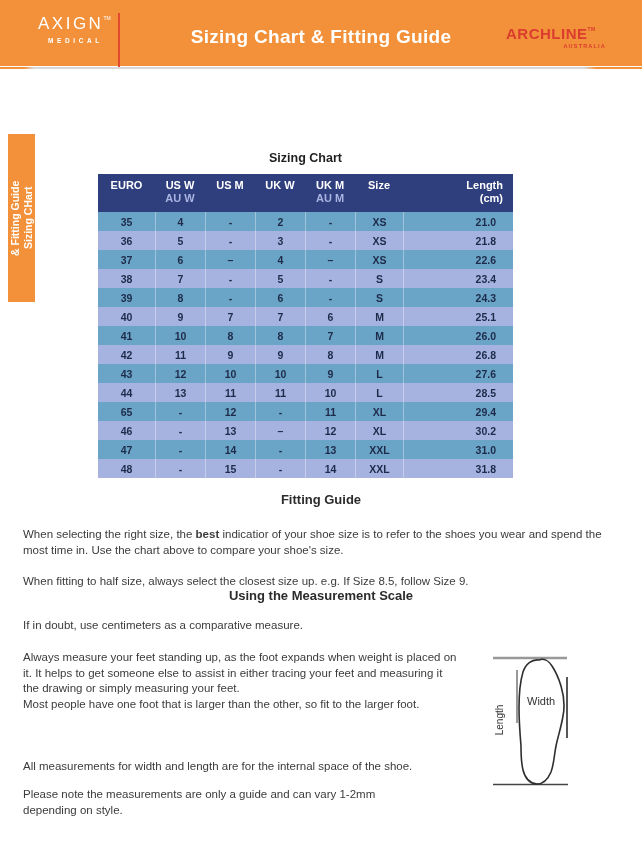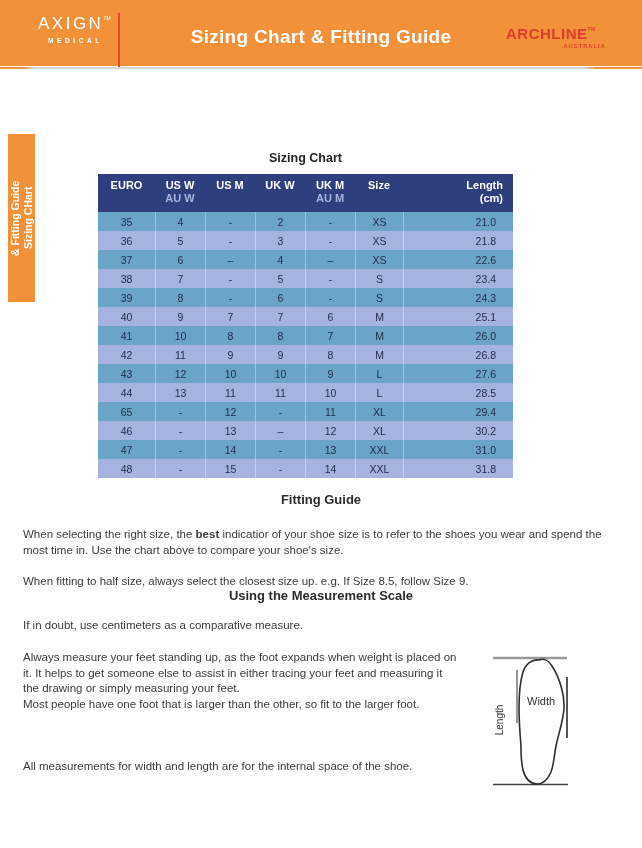--- a/index.html
+++ b/index.html
@@ -31,21 +31,21 @@
   .table-title{position:absolute;left:98px;top:151px;width:415px;text-align:center;
     font-size:12.5px;font-weight:bold;color:#1f1f1f;}
   .table-note{position:absolute;left:98px;top:157px;width:413px;text-align:right;
     font-size:12.5px;font-weight:bold;color:#1f1f1f;}
   .sizing-table{position:absolute;left:98px;top:174px;width:415px;}
   .thead{display:flex;height:38px;background:var(--table_header_navy);color:#fff;}
   .th{display:flex;flex-direction:column;align-items:center;padding-top:5px;
     font-size:11px;font-weight:bold;line-height:13px;box-sizing:border-box;}
   .th .th-sub.muted{color:#a9b4e2;}
   .th.c6{align-items:flex-end;padding-right:10px;}
-  .tr{display:flex;height:19px;font-size:10.5px;font-weight:400;color:var(--table_text);}
+  .tr{display:flex;height:19px;font-size:10.5px;font-weight:700;color:var(--table_text);}
   .tr.dark{background:var(--row_dark);}
   .tr.light{background:var(--row_light);}
   .td{display:flex;align-items:center;justify-content:center;box-sizing:border-box;
     border-left:1px solid rgba(255,255,255,.35);}
   .td.c0{border-left:none;}
   .td.c6{justify-content:flex-end;padding-right:17px;text-align:right;}
   .c0{width:57px;} .c1{width:50px;} .c2{width:50px;} .c3{width:50px;}
   .c4{width:50px;} .c5{width:48px;} .c6{flex:1;}
   
   .h-section{position:absolute;left:0;width:642px;text-align:center;
@@ -253,20 +253,21 @@
 
   <div class="h-section" id="fitting-title">Fitting Guide</div>
   <div class="para" id="fit-p1"><span>When selecting the right size, the </span><b>best</b><span> indicatior of your shoe size is to refer to the shoes you wear and spend the most time in. Use the chart above to compare your shoe's size.</span></div>
   <div class="para" id="fit-p2">When fitting to half size, always select the closest size up. e.g. If Size 8.5, follow Size 9.</div>
 
   <div class="h-section" id="measure-title">Using the Measurement Scale</div>
   <div class="para" id="meas-p1">If in doubt, use centimeters as a comparative measure.</div>
   <div class="para" id="meas-p2">Always measure your feet standing up, as the foot expands when weight is placed on it. It helps to get someone else to assist in either tracing your feet and measuring it the drawing or simply measuring your feet.</div>
   <div class="para" id="meas-p3">Most people have one foot that is larger than the other, so fit to the larger foot.</div>
   <div class="para" id="meas-p4">All measurements for width and length are for the internal space of the shoe.</div>
+  <div class="para" id="meas-p5">Please note the measurements are only a guide and can vary 1-2mm depending on style.</div>
 
   <svg class="foot-diagram" width="155" height="150" viewBox="0 0 155 150">
     <line x1="6" y1="10" x2="80" y2="10" stroke="#999999" stroke-width="2.4"></line>
     <line x1="6" y1="136.5" x2="81" y2="136.5" stroke="#444444" stroke-width="1.3"></line>
     <line x1="30" y1="22" x2="30" y2="75" stroke="#444444" stroke-width="1.1"></line>
     <line x1="80" y1="29" x2="80" y2="90" stroke="#444444" stroke-width="1.8"></line>
     <path fill="none" stroke="#2e2e2e" stroke-width="1.6" d="M52,12 C57,10 62,13 65,18 C69,24 71,28 74,38 C77,48 78,58 76,68
          C74,80 71,88 69,98 C67,108 67,116 64,124 C61,131 56,136 50,136
          C43,135.5 38,130 36,122 C34,114 34,106 34,98 C33,86 32,72 32,60
          C32,46 33,34 36,24 C38.5,16 45,11 52,12 Z"></path>

